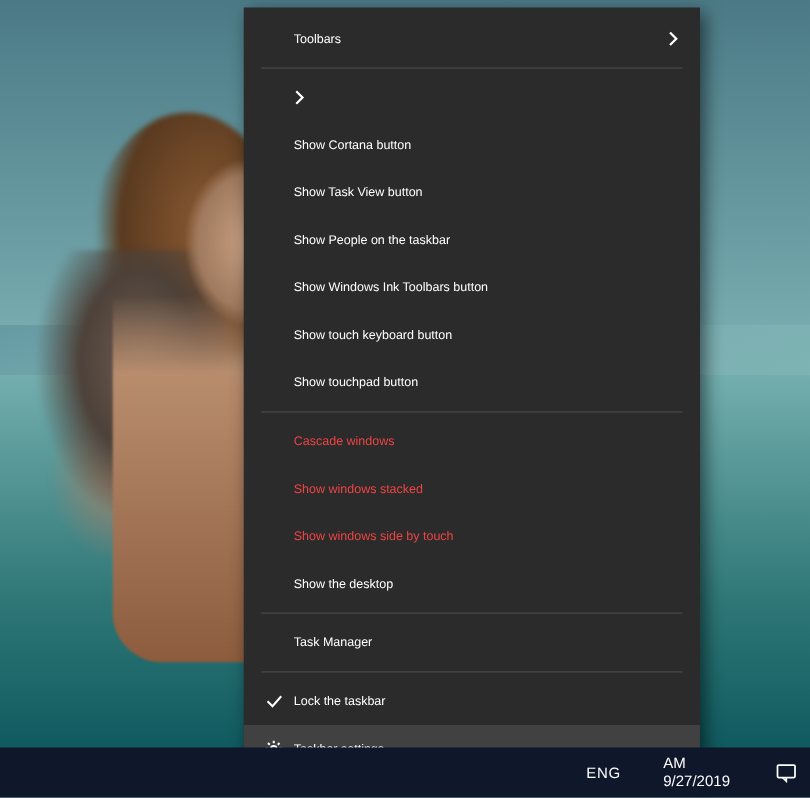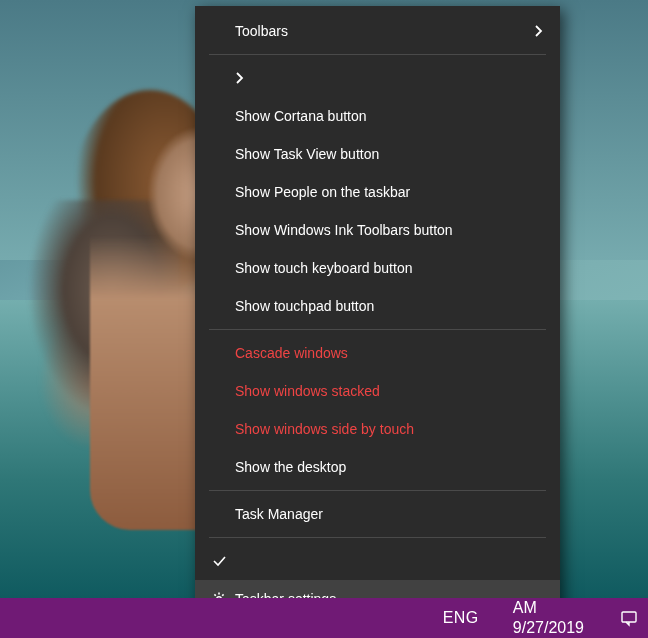--- a/index.html
+++ b/index.html
@@ -22,31 +22,31 @@
       radial-gradient(ellipse 70px 90px at 55% 20%, #caa286 0%, #a07a5e 60%, transparent 75%),
       linear-gradient(180deg, transparent 30%, #b88d6e 45%, #8d5c3e 100%);
     border-radius: 80px 80px 40px 40px;
     filter: blur(1px); }
   .wp-hair { position:absolute; left:70px; top:90px; width:160px; height:230px;
     background: radial-gradient(ellipse 100px 150px at 60% 40%, #8a5a33 0%, #5a3a1f 70%, transparent 90%);
     border-radius: 50%; filter: blur(2px); }
 
   .taskbar {
     position: absolute; left:0; right:0; bottom:0; height:40px;
-    background: #701a75; color:#fff; display:flex; align-items:center;
-    justify-content:flex-end; padding:0 8px; font-size:16px;
+    background: #0f172a; color:#fff; display:flex; align-items:center;
+    justify-content:flex-end; padding:0 8px; font-size:12px;
   }
   .tray-clock { text-align:left; line-height:1.25; margin:0 28px; }
   .tray-icon { width:22px; height:22px; margin-left:6px; display:flex; align-items:center; justify-content:center; }
   .tray-icon svg { stroke:#fff; fill:none; stroke-width:1.4; }
   .tray-text { margin:0 6px; letter-spacing:0.5px; }
 
   .context-menu {
     position:absolute; top:6px; left:195px; width:365px;
-    background:#2b2b2b; color:#fff; font-size:14px;
+    background:#2b2b2b; color:#fff; font-size:10px;
     box-shadow: 4px 4px 14px rgba(0,0,0,0.6);
     padding: 6px 0;
   }
   .menu-item {
     display:flex; align-items:center; height:38px;
     padding: 0 14px 0 12px; position:relative;
   }
   .menu-item.interactive { cursor:default; }
   .menu-item.hovered { background:#414141; }
   .menu-item.disabled { color:#ef4444; }
@@ -142,20 +142,21 @@
   </div>
 
   <div class="menu-sep"></div>
 
   <div class="menu-item interactive">
     <span class="menu-icon">
       <svg width="16" height="16" viewBox="0 0 16 16">
           <path d="M3 8 L7 12 L14 4"></path>
         </svg>
     </span>
+    <span class="menu-label">Lock the taskbar</span>
   </div>
   <div class="menu-item interactive hovered">
     <span class="menu-icon">
       <svg width="16" height="16" viewBox="0 0 16 16">
         <circle cx="8" cy="8" r="2.2"></circle>
         <path d="M8 1.5v2M8 12.5v2M1.5 8h2M12.5 8h2M3.4 3.4l1.4 1.4M11.2 11.2l1.4 1.4M3.4 12.6l1.4-1.4M11.2 4.8l1.4-1.4"></path>
       </svg>
     </span>
     <span class="menu-label">Taskbar settings</span>
   </div>

